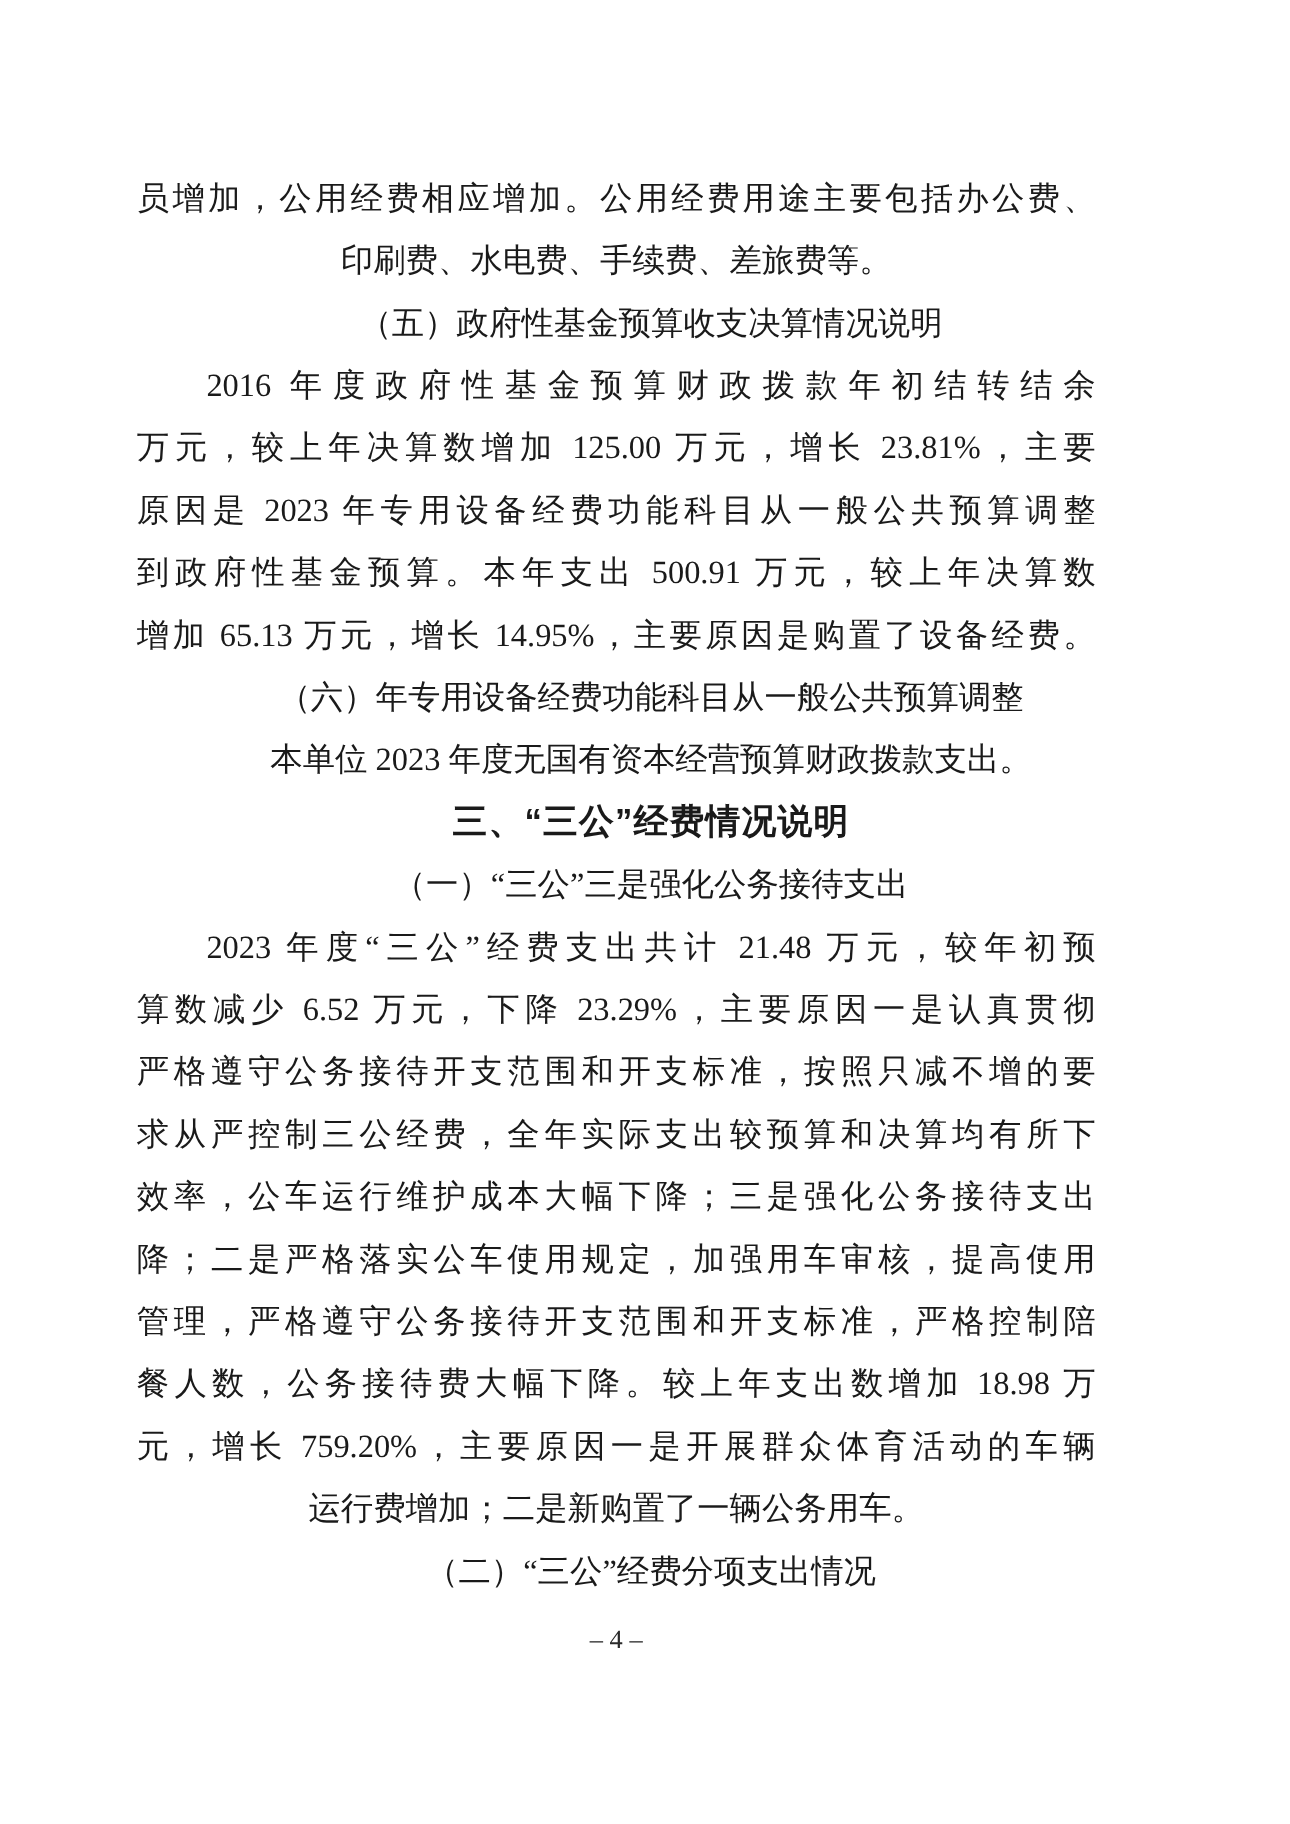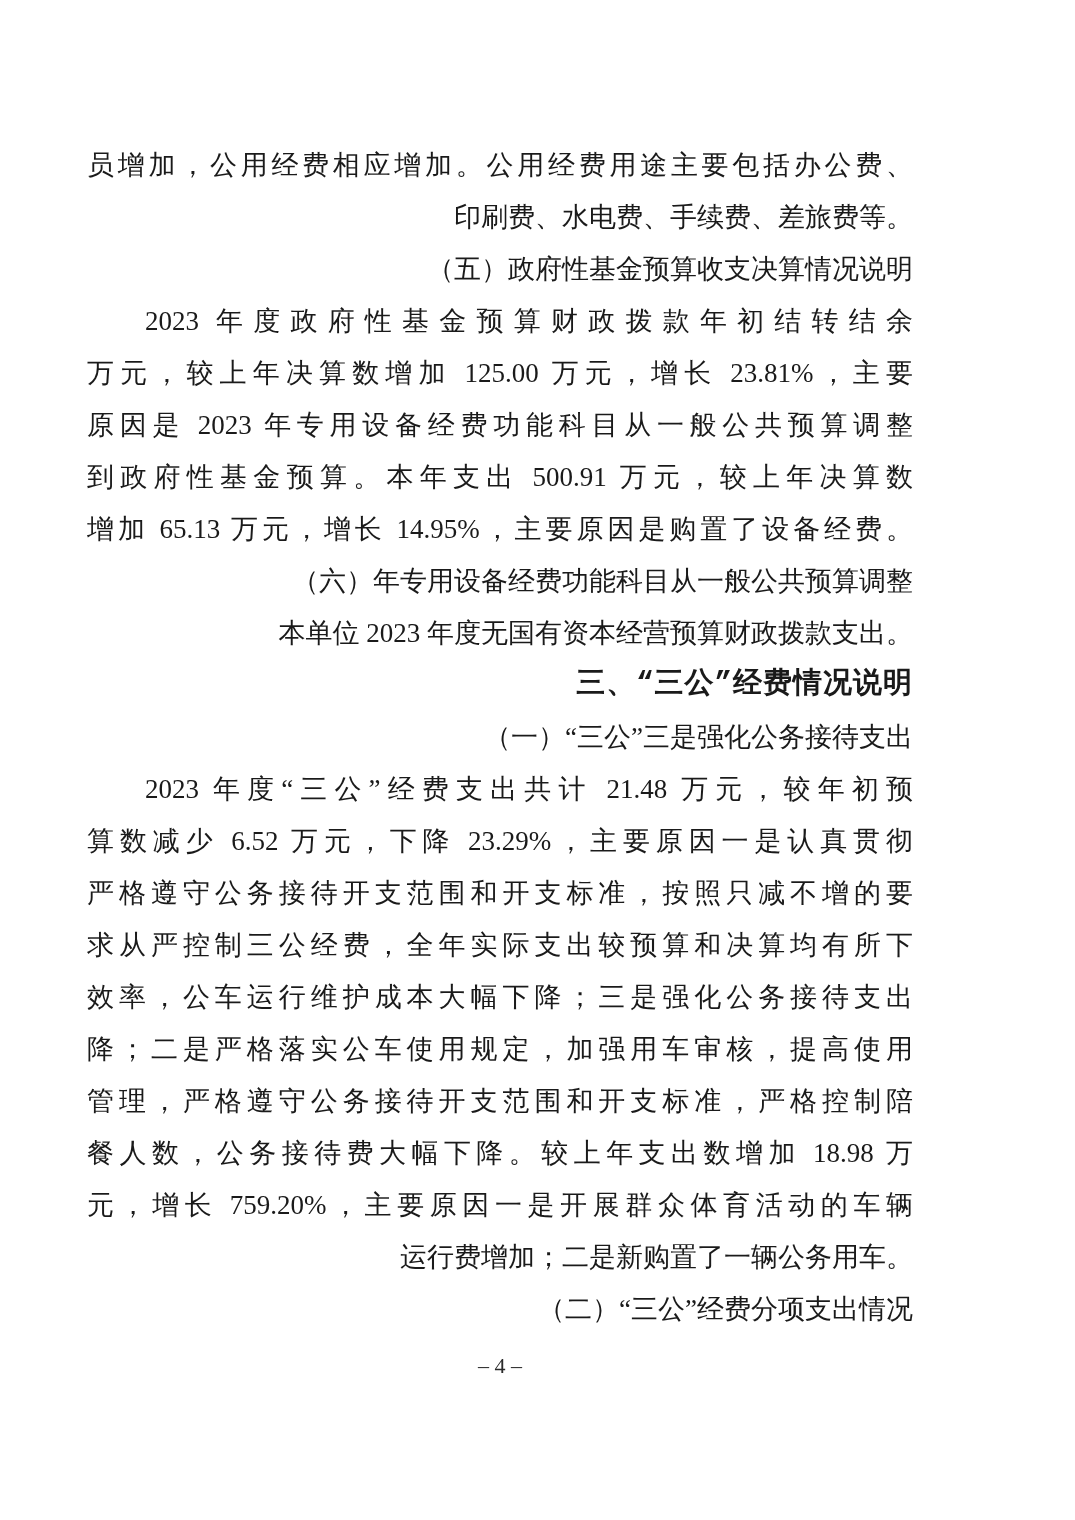--- a/index.html
+++ b/index.html
@@ -7,42 +7,42 @@
     padding: 0;
     background: #ffffff;
   }
   .page {
     position: relative;
     width: 1075px;
     height: 1520px;
     margin: 0 auto;
     background: #ffffff;
     box-sizing: border-box;
-    padding: 139px 162px 0 87px;
+    padding: 139px 162px 0 114px;
     font-family: "Liberation Serif", "DejaVu Serif", serif;
     color: #1a1a1a;
     overflow: hidden;
   }
   .line {
     height: 52px;
     line-height: 52px;
     font-size: 27px;
-    text-align: right;
+    text-align: center;
     overflow: hidden;
   }
   .j {
     text-align: justify;
     text-align-last: justify;
     text-justify: inter-character;
   }
   .indent {
     padding-left: 58px;
   }
   .hei {
-    font-family: Liberation Mono, monospace;
+    font-family: Liberation Sans, sans-serif;
     font-weight: 700;
     font-size: 29px;
     letter-spacing: 1px;
   }
   .footer {
     margin-top: 14px;
     height: 34px;
     line-height: 34px;
     font-size: 22px;
     text-align: center;
@@ -50,21 +50,21 @@
     font-family: "Liberation Serif", "DejaVu Serif", serif;
   }
 </style>
 </head>
 <body>
 
 <div class="page">
   <div class="line j">员增加，公用经费相应增加。公用经费用途主要包括办公费、</div>
   <div class="line">印刷费、水电费、手续费、差旅费等。</div>
   <div class="line indent">（五）政府性基金预算收支决算情况说明</div>
-  <div class="line j indent">2023 年度政府性基金预算财政拨款年初结转结余</div>
+  <div class="line j indent">2016 年度政府性基金预算财政拨款年初结转结余</div>
   <div class="line j">万元，较上年决算数增加 125.00 万元，增长 23.81%，主要</div>
   <div class="line j">原因是 2023 年专用设备经费功能科目从一般公共预算调整</div>
   <div class="line j">到政府性基金预算。本年支出 500.91 万元，较上年决算数</div>
   <div class="line j">增加 65.13 万元，增长 14.95%，主要原因是购置了设备经费。</div>
   <div class="line indent">（六）年专用设备经费功能科目从一般公共预算调整</div>
   <div class="line indent">本单位 2023 年度无国有资本经营预算财政拨款支出。</div>
   <div class="line indent hei">三、“三公”经费情况说明</div>
   <div class="line indent">（一）“三公”三是强化公务接待支出</div>
   <div class="line j indent">2023 年度“三公”经费支出共计 21.48 万元，较年初预</div>
   <div class="line j">算数减少 6.52 万元，下降 23.29%，主要原因一是认真贯彻</div>

